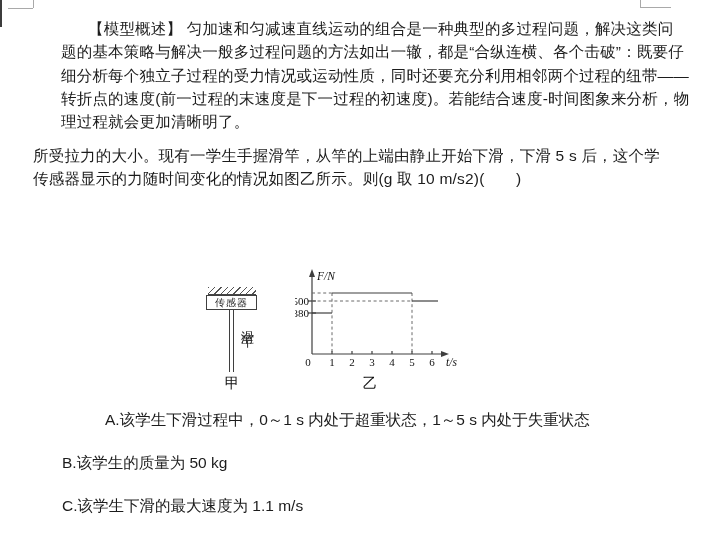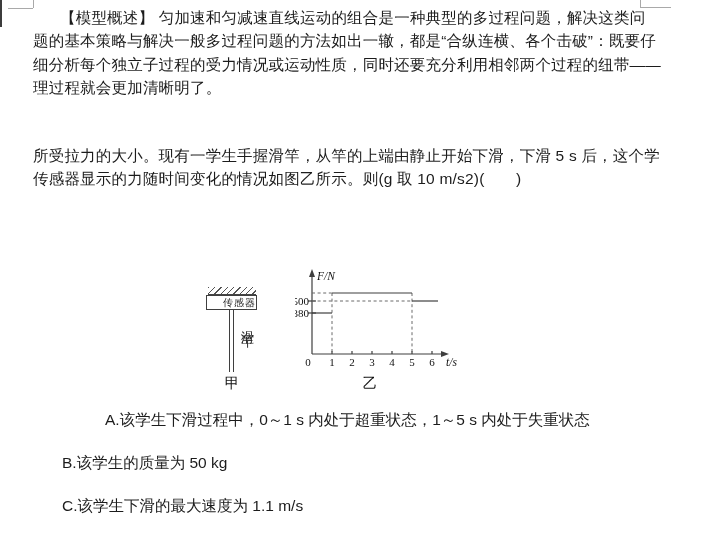--- a/index.html
+++ b/index.html
@@ -15,21 +15,21 @@
   
   .crop { position:absolute; background:#a9a9a9; }
   .crop-tl-h { left:8px;  top:8px; width:25px; height:1px; }
   .crop-tl-v { left:33px; top:0;   width:1px;  height:8px; }
   .crop-tr-h { left:640px; top:7px; width:31px; height:1px; }
   .crop-tr-v { left:640px; top:0;   width:1px;  height:7px; }
   .edge-artifact { position:absolute; left:0; top:0; width:2px; height:27px; background:#3c3c3c; }
 
   
   .para { position:absolute; left:33px; width:607px; }
-  .intro   { top:6px; }
+  .intro   { top:17px;margin-left:28px; }
   .problem { top:144px; }
   .tline {
     height:23.3px; line-height:23.3px;
     font-size:15.5px; letter-spacing:0.2px;
     text-align:justify; text-align-last:justify;
     white-space:nowrap;
   }
   .tline.first { padding-left:27px; }
   .tline.last  { text-align-last:left; white-space:normal; }
 
@@ -45,21 +45,21 @@
   
   .jia { position:absolute; left:203px; top:0; width:60px; height:135px; }
   .hatch {
     position:absolute; left:5px; top:19px; width:48px; height:8px;
     background:repeating-linear-gradient(135deg, #555 0 1px, transparent 1px 4.5px);
     border-bottom:1.4px solid #454545;
   }
   .sensor-box {
     position:absolute; left:3px; top:27px; width:51px; height:15px;
     border:1px solid #3f3f3f;
-    font-size:10px; line-height:13px; text-align:right; letter-spacing:1px;
+    font-size:10px; line-height:13px; text-align:center; letter-spacing:1px;
     color:#222;
   }
   .pole {
     position:absolute; left:26px; top:42px; width:5px; height:62px;
     border-left:1.5px solid #3f3f3f; border-right:1.5px solid #3f3f3f;
   }
   .pole-label {
     position:absolute; left:35px; top:52px;
     writing-mode:vertical-rl; text-orientation:upright;
     font-size:13.5px; letter-spacing:4px; color:#222;
@@ -89,20 +89,21 @@
   <div class="crop crop-tl-h"></div>
   <div class="crop crop-tl-v"></div>
   <div class="crop crop-tr-h"></div>
   <div class="crop crop-tr-v"></div>
   <div class="edge-artifact"></div>
 
   <div class="para intro">
       <div class="tline first">【模型概述】 匀加速和匀减速直线运动的组合是一种典型的多过程问题，解决这类问</div>
       <div class="tline">题的基本策略与解决一般多过程问题的方法如出一辙，都是“合纵连横、各个击破”：既要仔</div>
       <div class="tline">细分析每个独立子过程的受力情况或运动性质，同时还要充分利用相邻两个过程的纽带——</div>
+      <div class="tline">转折点的速度(前一过程的末速度是下一过程的初速度)。若能结合速度-时间图象来分析，物</div>
       <div class="tline last">理过程就会更加清晰明了。</div>
     </div>
 
   <div class="para problem">
       <div class="tline">所受拉力的大小。现有一学生手握滑竿，从竿的上端由静止开始下滑，下滑 5 s 后，这个学</div>
       <div class="tline last">传感器显示的力随时间变化的情况如图乙所示。则(g 取 10 m/s2)(　　)</div>
     </div>
 
   <div class="figure">
 

